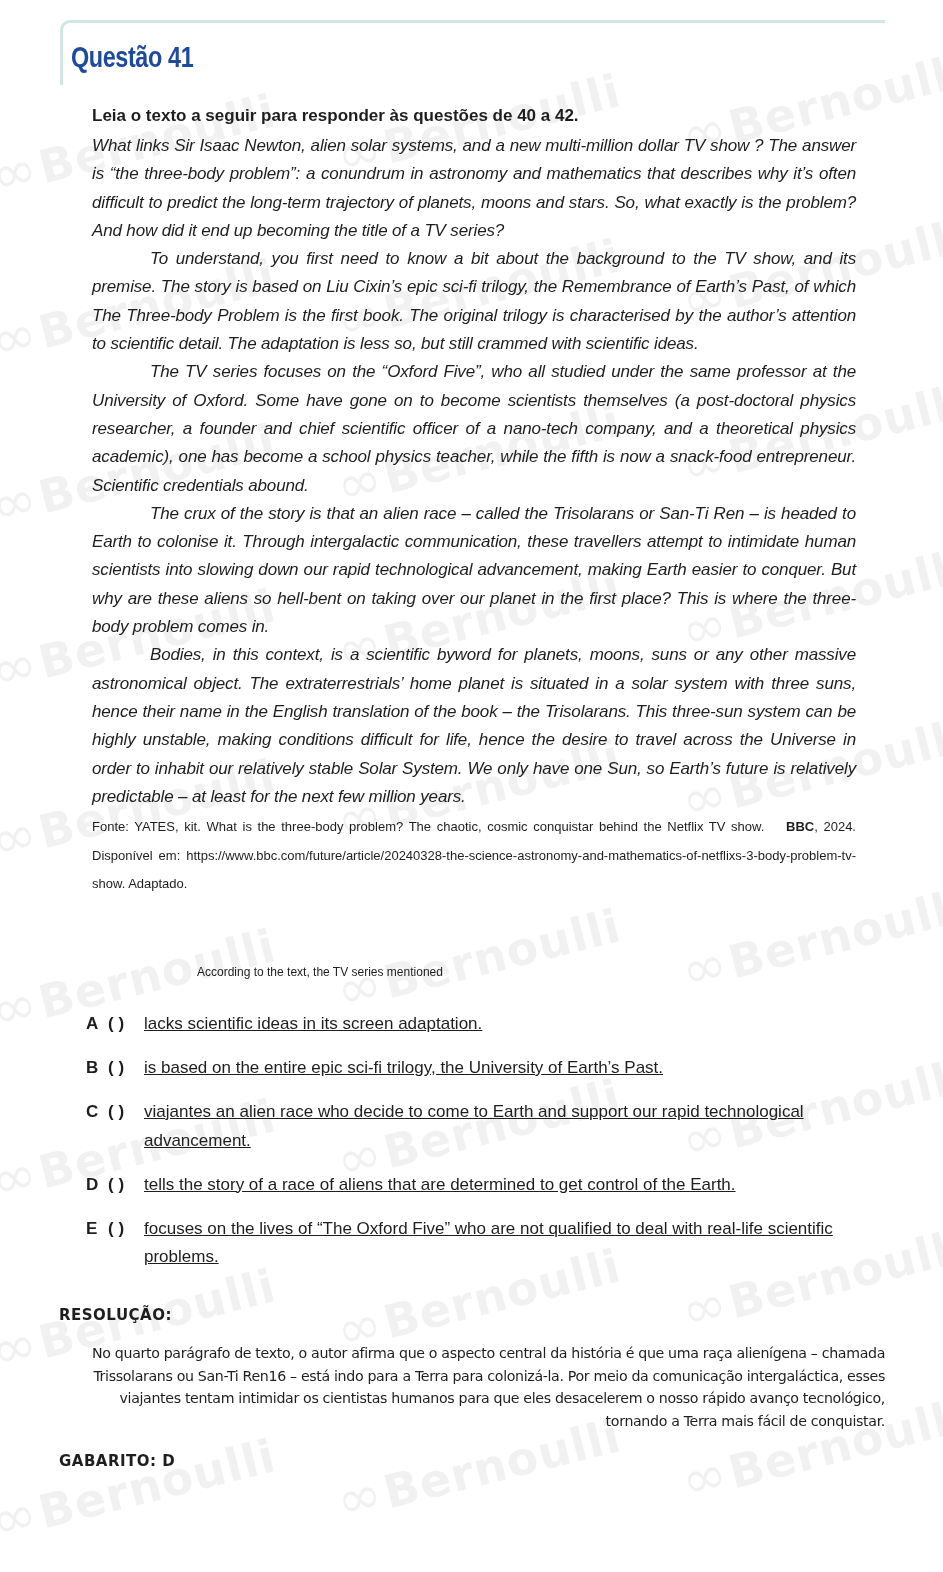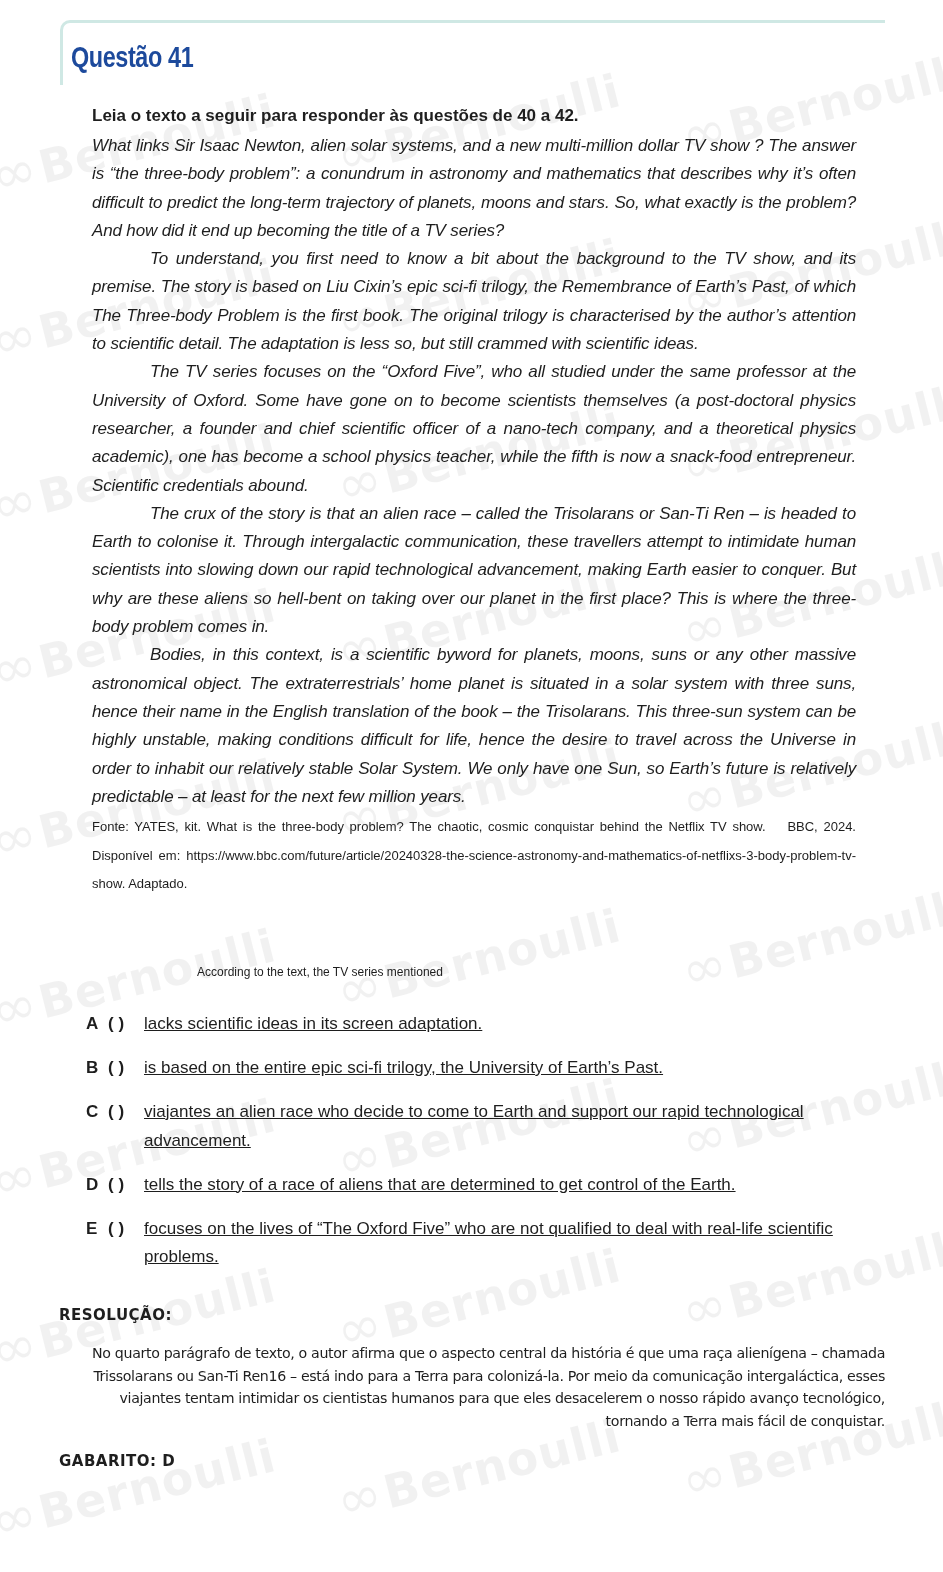--- a/index.html
+++ b/index.html
@@ -40,21 +40,21 @@
     }
     .para {
       font-size: 17px; line-height: 28.3px; margin: 0; text-align: justify;
       letter-spacing: -0.15px;
       font-style: italic;
     }
     .para.indent { text-indent: 58px; }
     .source {
       font-size: 13px; line-height: 28.5px; margin: 2px 0 0 0; text-align: justify;
     }
-    .source b { font-weight: normal; margin-left: 16px; }
+    .source b { font-weight: bold; margin-left: 16px; }
 
     .question {
       position: absolute; left: 197px; top: 965px; z-index: 2;
       font-family: "Liberation Sans", sans-serif; font-size: 12px; color: #1e1e1e;
     }
     .options { position: absolute; left: 86px; top: 1010px; width: 762px; z-index: 2;
       font-family: "Liberation Sans", sans-serif; color: #1e1e1e; font-size: 17px; }
     .option { display: flex; line-height: 28.5px; margin-bottom: 15.5px; }
     .option .letter { font-weight: bold; width: 22px; flex: none; }
     .option .paren { width: 36px; flex: none; font-weight: bold; }

